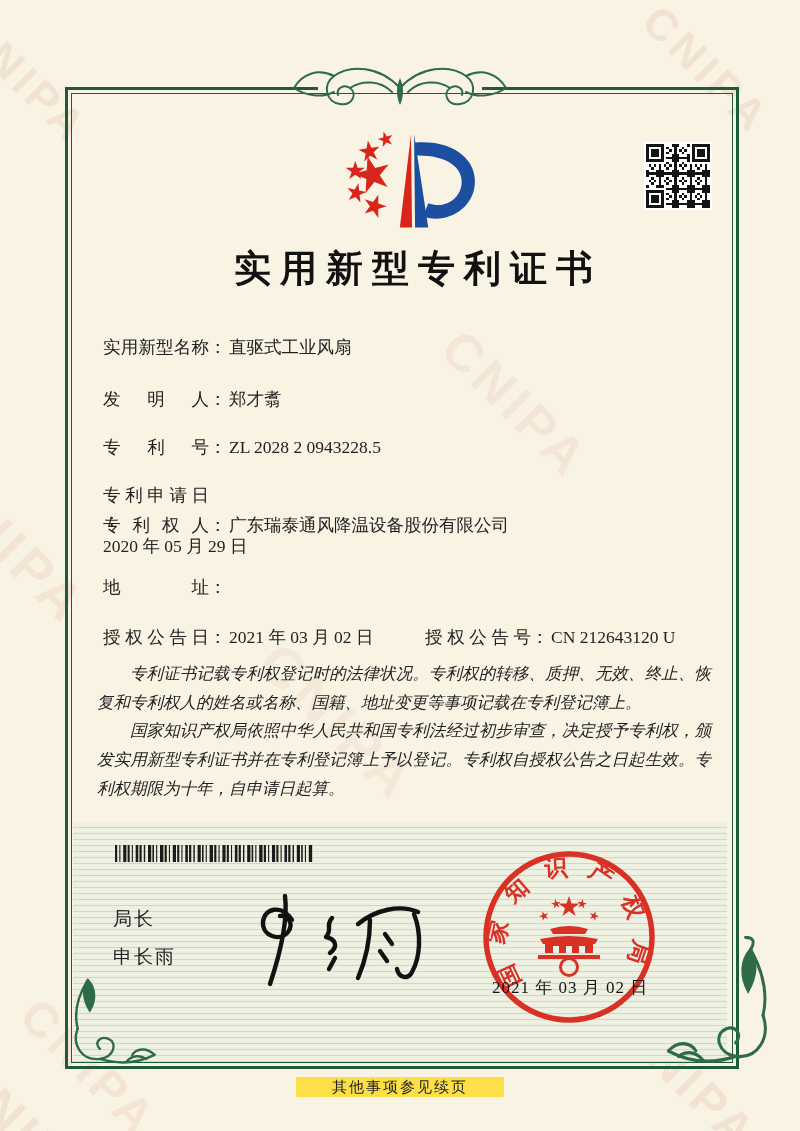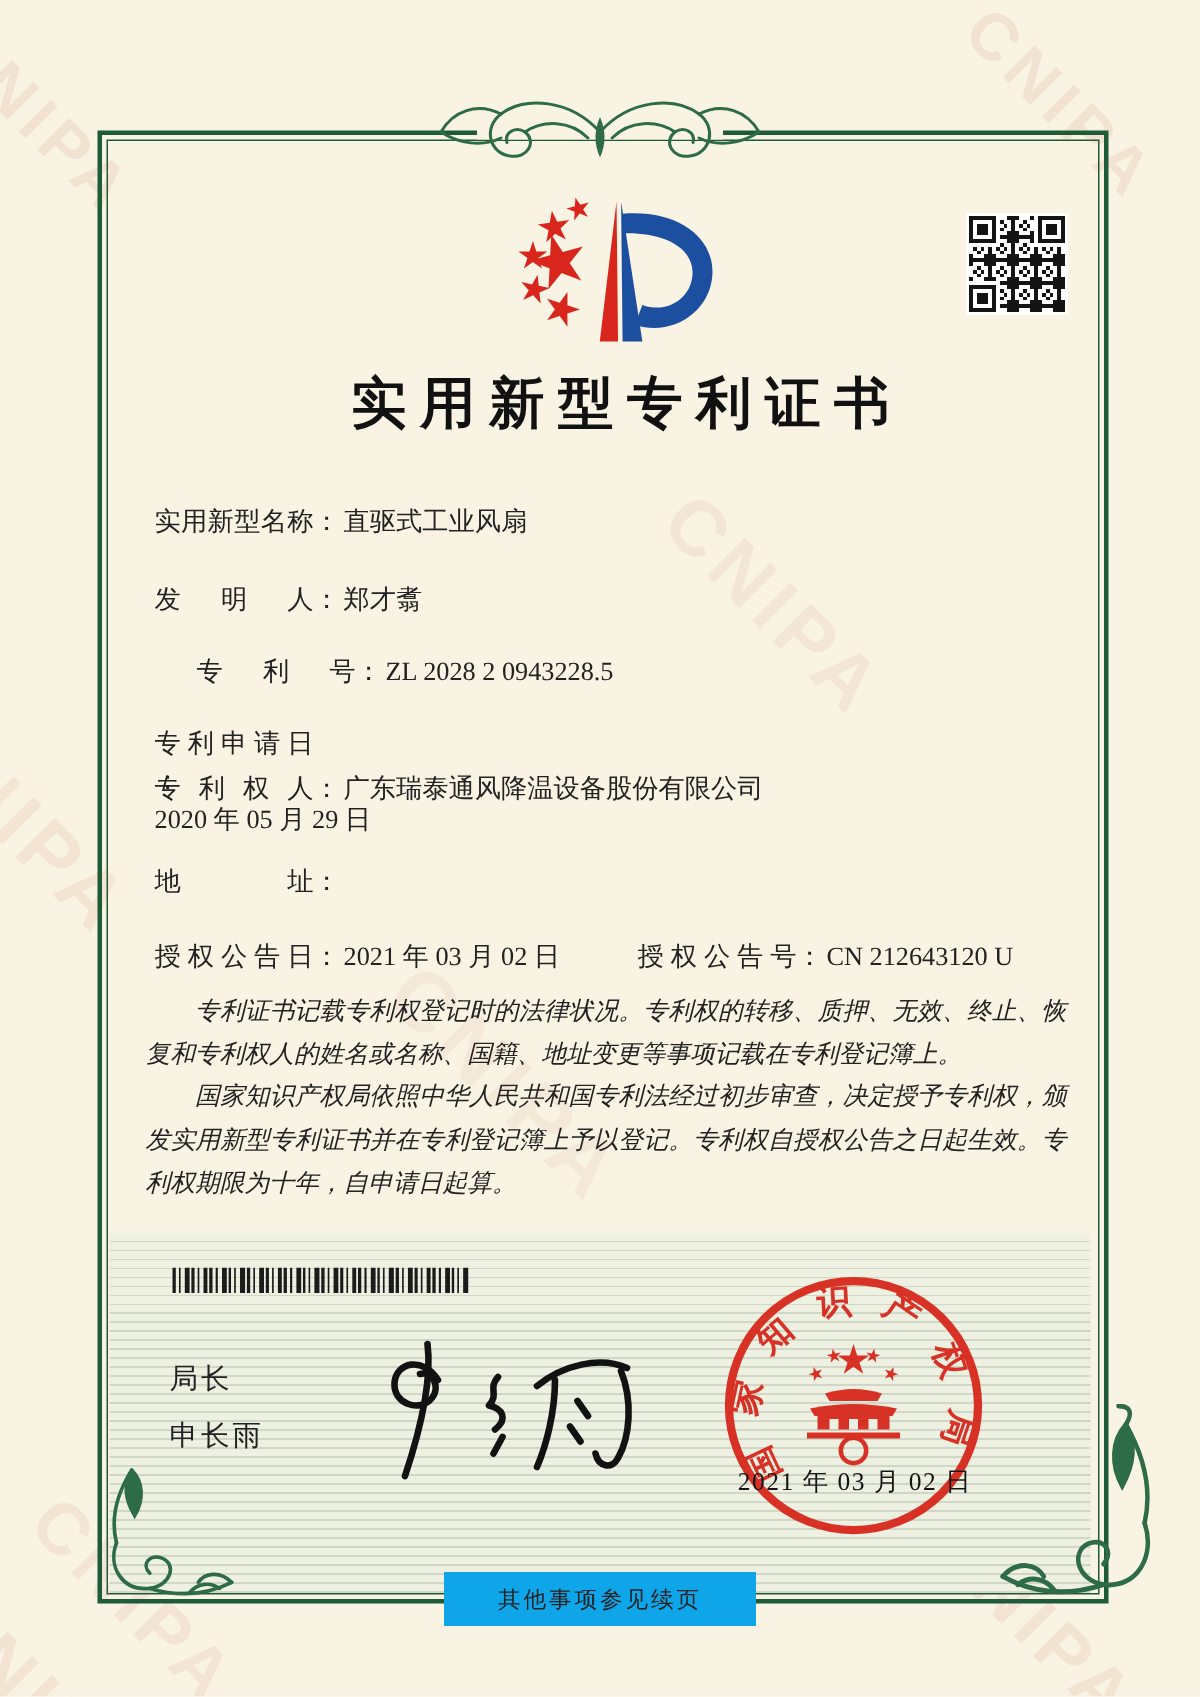--- a/index.html
+++ b/index.html
@@ -60,22 +60,22 @@
   .seal{position:absolute; left:480px; top:848px; width:178px; height:178px; opacity:.95;}
   .seal-date{
     position:absolute; left:488px; top:976px; width:164px; text-align:center;
     font-size:17px; color:#151515; letter-spacing:1px; z-index:6;
   }
   .page-footer{
     position:absolute; left:0; right:0; top:1031px; text-align:center;
     font-size:14.5px; letter-spacing:2px;
   }
   .note-box{
-    position:absolute; left:296px; top:1048px; width:208px; height:36px;
-    background:#0ea5e9; display:flex; align-items:center; justify-content:center;
+    position:absolute; left:296px; top:1077px; width:208px; height:20px;
+    background:#fde047; display:flex; align-items:center; justify-content:center;
     font-size:15px; letter-spacing:2px;
   }
 </style>
 </head>
 <body>
 
 <div class="page">
 
   <span class="wm" style="left:-14px;top:6px;font-size:44px;">CNIPA</span>
   <span class="wm" style="left:668px;top:-4px;font-size:44px;">CNIPA</span>
@@ -486,21 +486,21 @@
     <div class="row" style="top:335px;">
       <span class="lab">实用新型名称</span>
         <span class="colon">：</span>
         <span class="val">直驱式工业风扇</span>
     </div>
     <div class="row" style="top:387px;">
       <span class="lab">发明人</span>
         <span class="colon">：</span>
         <span class="val">郑才翥</span>
     </div>
-    <div class="row" style="top:435px;margin-left:28px;">
+    <div class="row" style="top:435px;">
       <span class="lab">专利号</span>
         <span class="colon">：</span>
         <span class="val">ZL 2028 2 0943228.5</span>
     </div>
     <div class="row" style="top:483px;flex-direction:column;">
       <span class="lab">专利申请日</span>
         <span class="colon">：</span>
         <span class="val">2020 年 05 月 29 日</span>
     </div>
     <div class="row" style="top:513px;">

